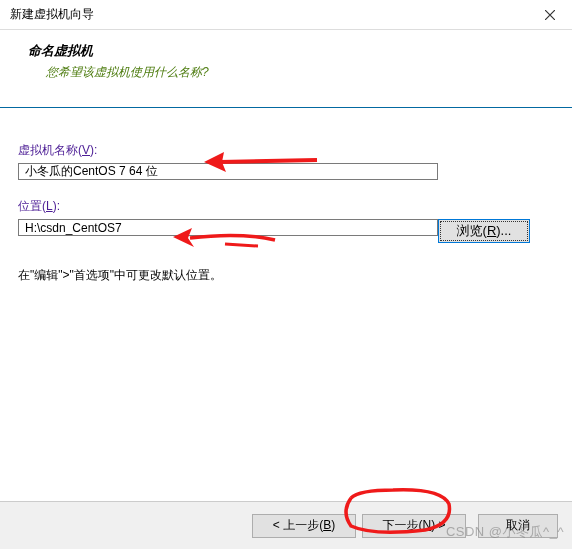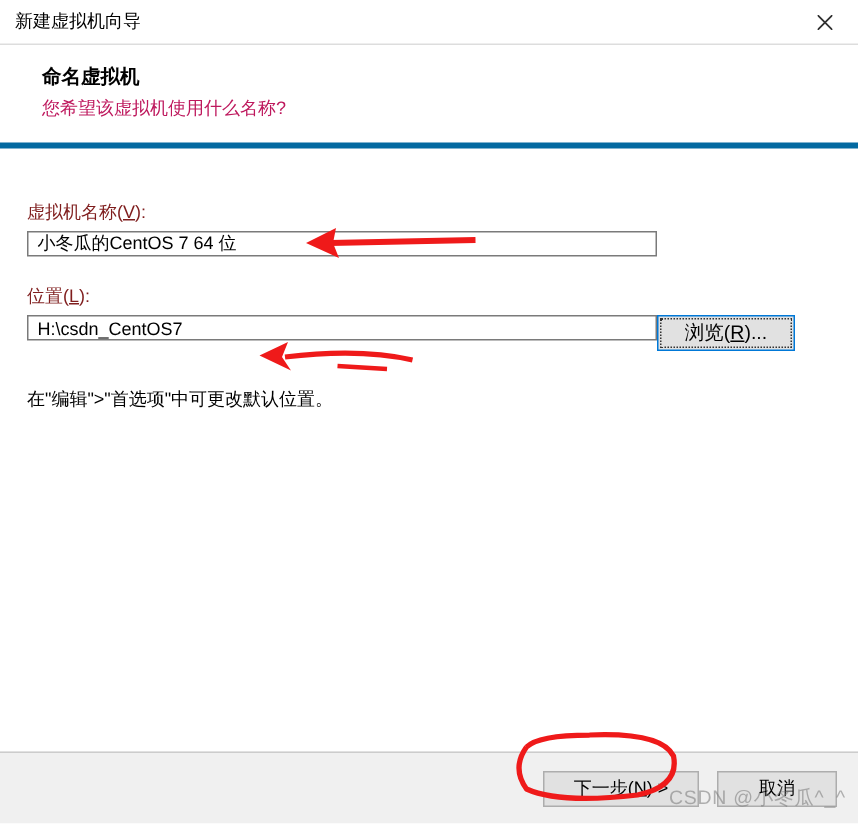--- a/index.html
+++ b/index.html
@@ -1,26 +1,26 @@
 <!DOCTYPE html>
 <html><head>
   <meta charset="utf-8">
   <style>
     * { margin: 0; padding: 0; box-sizing: border-box; }
     body { font-family: "Microsoft YaHei", "Segoe UI", sans-serif; font-size: 12px; background: #fff; width: 572px; height: 549px; overflow: hidden; position: relative; }
     
     .titlebar { height: 30px; display: flex; align-items: center; justify-content: space-between; padding: 0 0 0 10px; border-bottom: 1px solid #ddd; background: #fff; }
     .close-btn { width: 45px; height: 30px; display: flex; align-items: center; justify-content: center; font-size: 14px; color: #333; cursor: pointer; }
     
-    .header { padding: 12px 20px 14px 28px; border-bottom: 4px solid #0369a1; background: #fff; }
+    .header { padding: 12px 20px 26px 28px; border-bottom: 1px solid #0369a1; background: #fff; font-style: italic; }
     .header-title { font-size: 13px; font-weight: bold; color: #000; margin-bottom: 4px; }
-    .header-sub { font-size: 12px; color: #be185d; }
+    .header-sub { font-size: 12px; color: #4d7c0f; margin-left: 18px; }
     
     .content { padding: 34px 18px 10px 18px; position: relative; }
-    .label { font-size: 12px; color: #7f1d1d; margin-bottom: 4px; }
+    .label { font-size: 12px; color: #4c1d95; margin-bottom: 4px; }
     .underline { text-decoration: underline; }
     
     .input-text { width: 420px; height: 17px; border: 1px solid #7a7a7a; padding: 2px 6px; font-family: inherit; font-size: 12px; background: #fff; margin-bottom: 18px; }
     
     .loc-row { display: flex; align-items: flex-start; }
     .loc-row .input-text { margin-bottom: 0; }
     .browse-btn { width: 92px; height: 24px; border: 1px solid #0078d7; outline: 1px dotted #333; outline-offset: -3px; background: #e1e1e1; font-family: inherit; font-size: 13px; cursor: pointer; }
     
     .note { font-size: 12px; color: #000; margin-top: 24px; }
     
@@ -65,20 +65,23 @@
     <button class="browse-btn">
       <span>浏览(</span><span class="underline">R</span><span>)...</span>
     </button>
   </div>
   
   <div class="note">在"编辑"&gt;"首选项"中可更改默认位置。</div>
 </div>
 
 <div class="button-bar">
   <button class="nav-btn">
+    <span>&lt; 上一步(</span><span class="underline">B</span><span>)</span>
+  </button>
+  <button class="nav-btn">
     <span>下一步(</span><span class="underline">N</span><span>) &gt;</span>
   </button>
   <button class="nav-btn cancel">取消</button>
 </div>
 
 <svg class="annot arrow1" viewBox="0 0 120 30">
   <path d="M115 14 L18 16" stroke="#ef1a1a" stroke-width="4" fill="none"></path>
   <path d="M2 16 L22 6 L20 16 L24 26 Z" fill="#ef1a1a"></path>
 </svg>
 <svg class="annot arrow2" viewBox="0 0 110 30">

